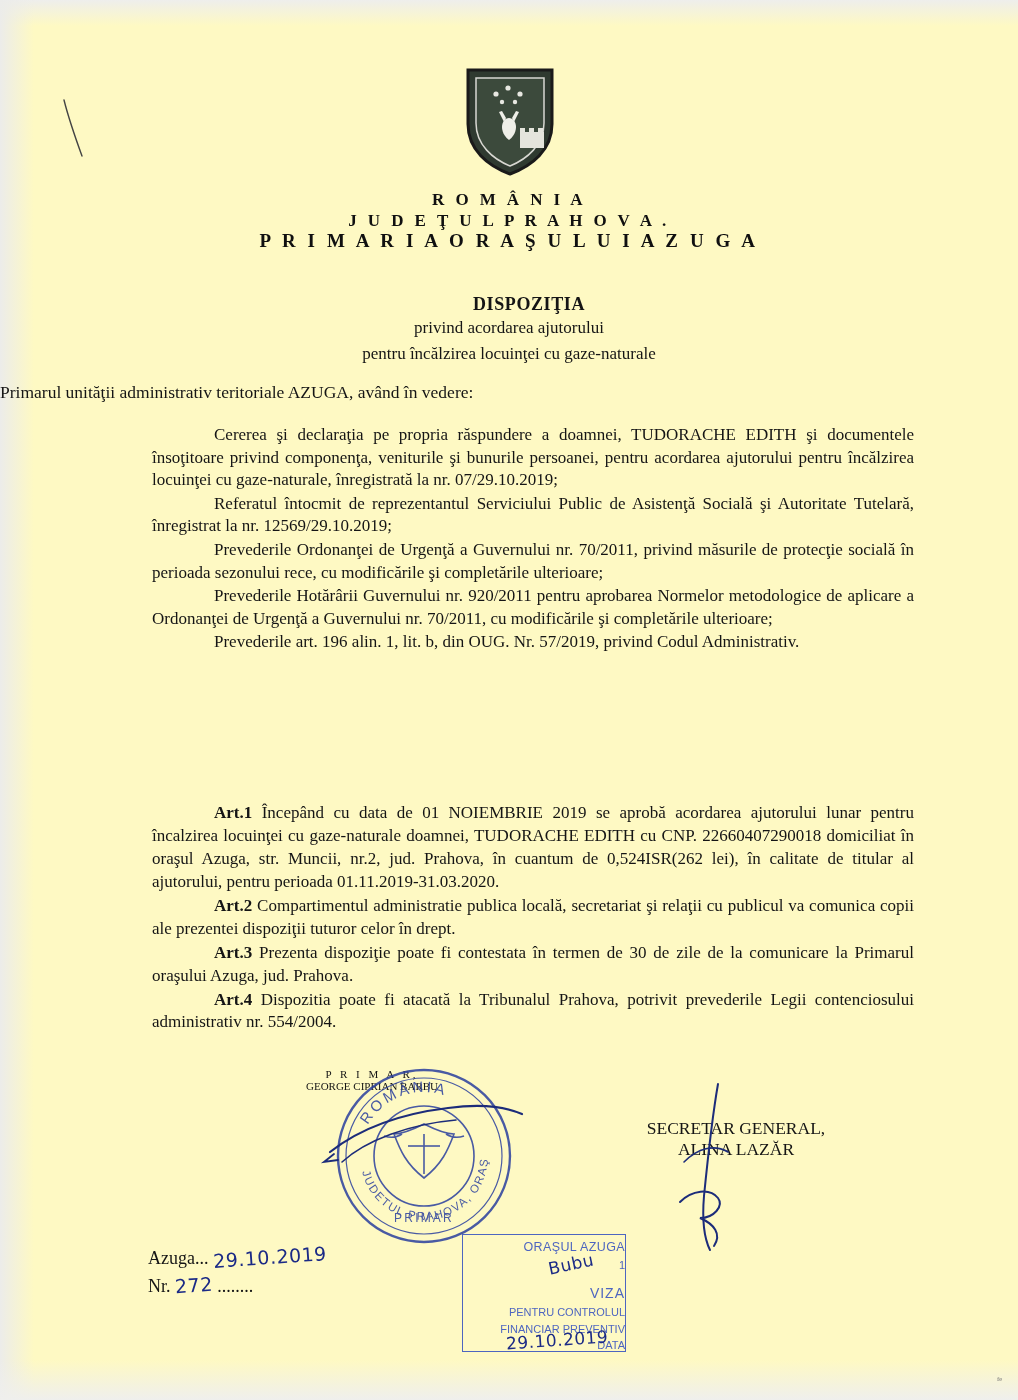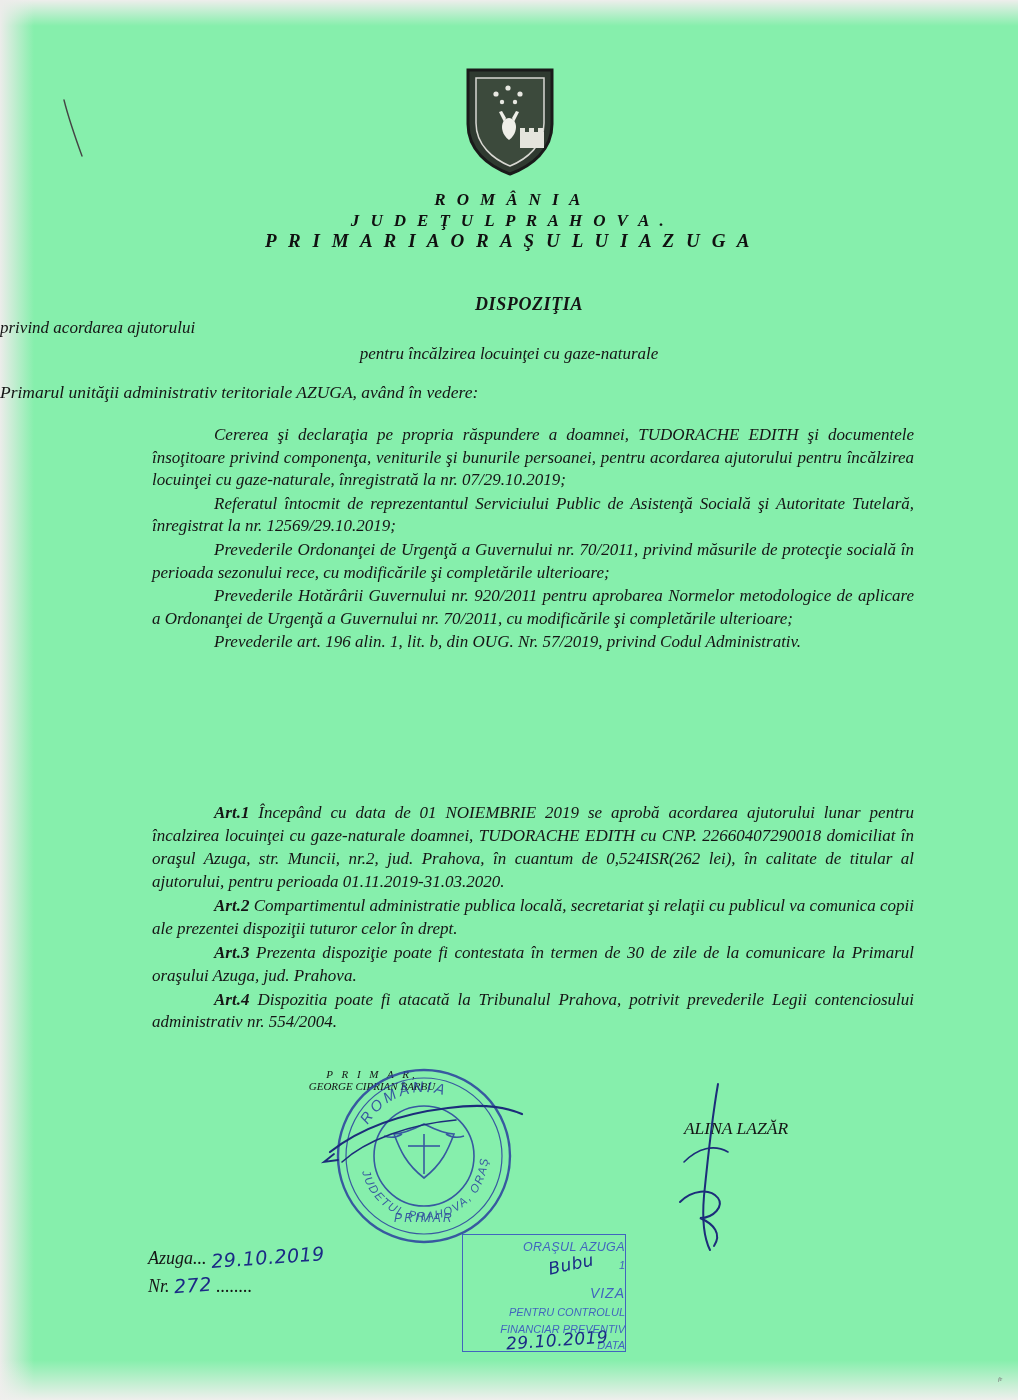--- a/index.html
+++ b/index.html
@@ -11,22 +11,21 @@
     width: 1018px;
     height: 1400px;
     position: relative;
     font-family: "Liberation Serif", serif;
     color: #151515;
     overflow: hidden;
   }
   .page {
     position: absolute;
     inset: 0;
-    background: #86efac;
-    font-style: italic;
+    background: #fef9c3;
   }
   
   .scan-shade-left {
     position: absolute;
     left: 0; top: 0; bottom: 0; width: 34px;
     background: linear-gradient(to right, #ececea, rgba(255,255,255,0));
     pointer-events: none;
   }
   .scan-shade-top {
     position: absolute;
@@ -80,21 +79,21 @@
     text-align: center;
     font-weight: bold;
     font-size: 18px;
     letter-spacing: 0.6px;
     padding-left: 40px;
   }
   .disp-sub1 {
     position: absolute;
     left: 0; right: 0;
     top: 318px;
-    text-align: left;
+    text-align: center;
     font-size: 17px;
   }
   .disp-sub2 {
     position: absolute;
     left: 0; right: 0;
     top: 344px;
     text-align: center;
     font-size: 17px;
   }
 
@@ -300,20 +299,21 @@
     <p><b>Art.3</b><span> Prezenta dispoziţie poate fi contestata în termen de 30 de zile de la  comunicare la Primarul oraşului Azuga, jud. Prahova.</span></p>
     <p><b>Art.4</b><span> Dispozitia  poate  fi  atacată  la  Tribunalul    Prahova,  potrivit  prevederile  Legii contenciosului administrativ nr. 554/2004.</span></p>
   </div>
 
   <div class="sig-left">
     <div class="role">P R I M A R,</div>
     <div>GEORGE CIPRIAN BARBU</div>
   </div>
 
   <div class="sig-right">
+    <div>SECRETAR GENERAL,</div>
     <div>ALINA  LAZĂR</div>
   </div>
 
   <div class="stamp">
     <svg width="188" height="188" viewBox="0 0 188 188">
       <circle cx="94" cy="94" r="86" fill="none" stroke="#2a3f9e" stroke-width="2.4"></circle>
       <circle cx="94" cy="94" r="78" fill="none" stroke="#2a3f9e" stroke-width="1.2"></circle>
       <circle cx="94" cy="94" r="50" fill="none" stroke="#2a3f9e" stroke-width="1.6"></circle>
       <defs>
         <path id="arcTop" d="M 94,94 m -64,0 a 64,64 0 0 1 128,0"></path>

